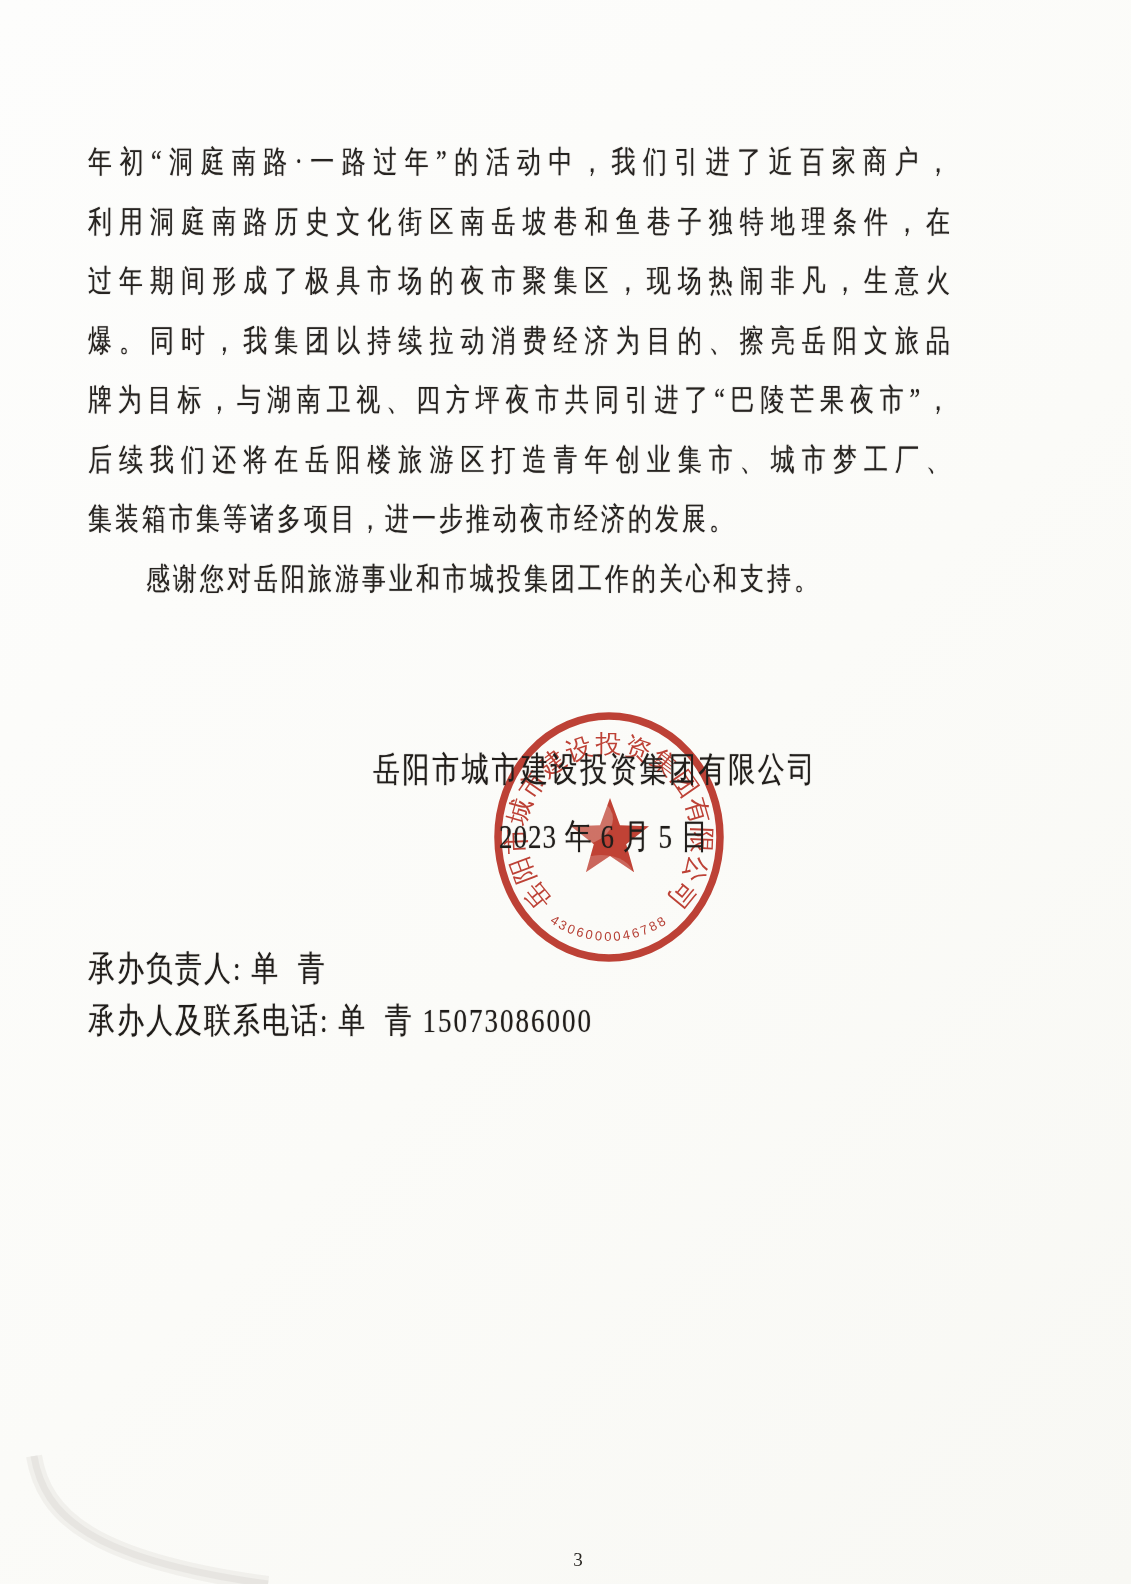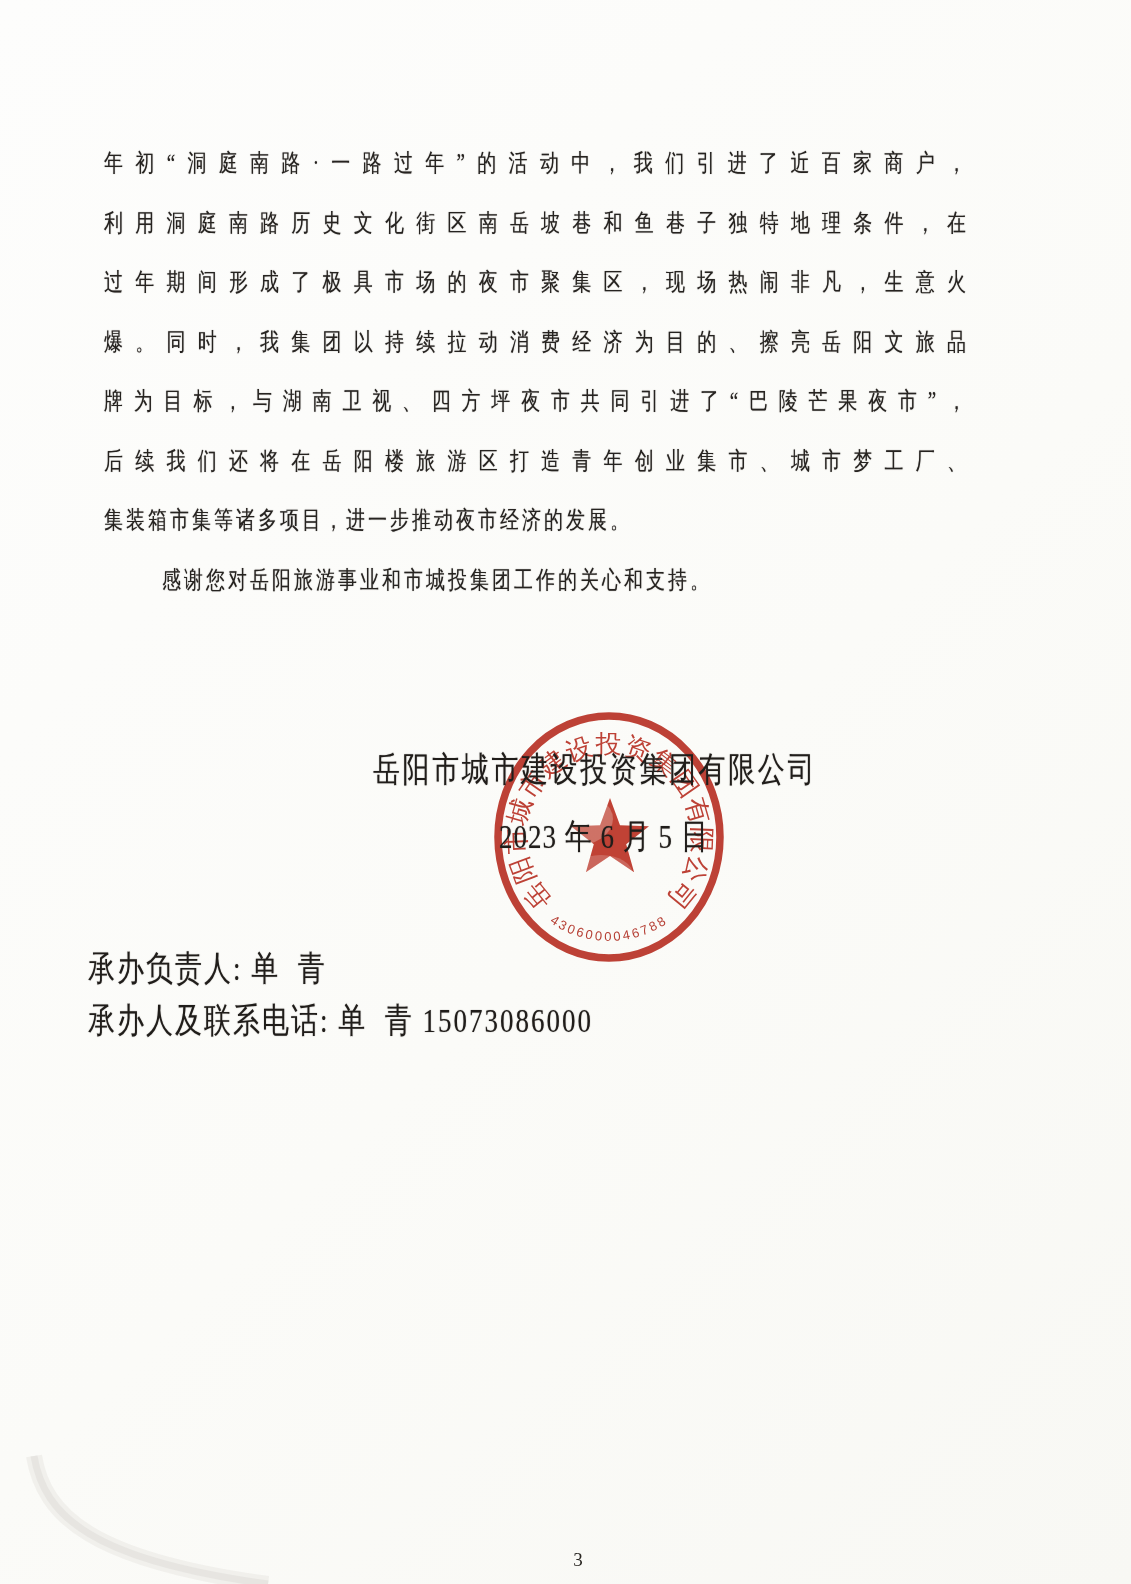--- a/index.html
+++ b/index.html
@@ -8,21 +8,21 @@
     background:#fbfbf9;
     font-family:"Liberation Serif", serif;
   }
   .paper{
     position:absolute;inset:0;
     background:linear-gradient(135deg,#fdfdfc 0%,#fbfbf8 55%,#f8f8f4 100%);
   }
   
   .body-block{
     position:absolute;left:88px;top:133px;width:862px;
-    font-size:19px;line-height:59.5px;color:#262320;margin-left:16px;
+    font-size:24px;line-height:59.5px;color:#262320;
   }
   .bl{
     height:59.5px;
     transform:scaleY(1.28);transform-origin:0 50%;
     text-shadow:0 0 1px rgba(55,50,45,.55);
   }
   .bl.j{text-align:justify;text-align-last:justify;}
   .bl.n{letter-spacing:3px;}
   .bl.indent{text-indent:58px;}
   

